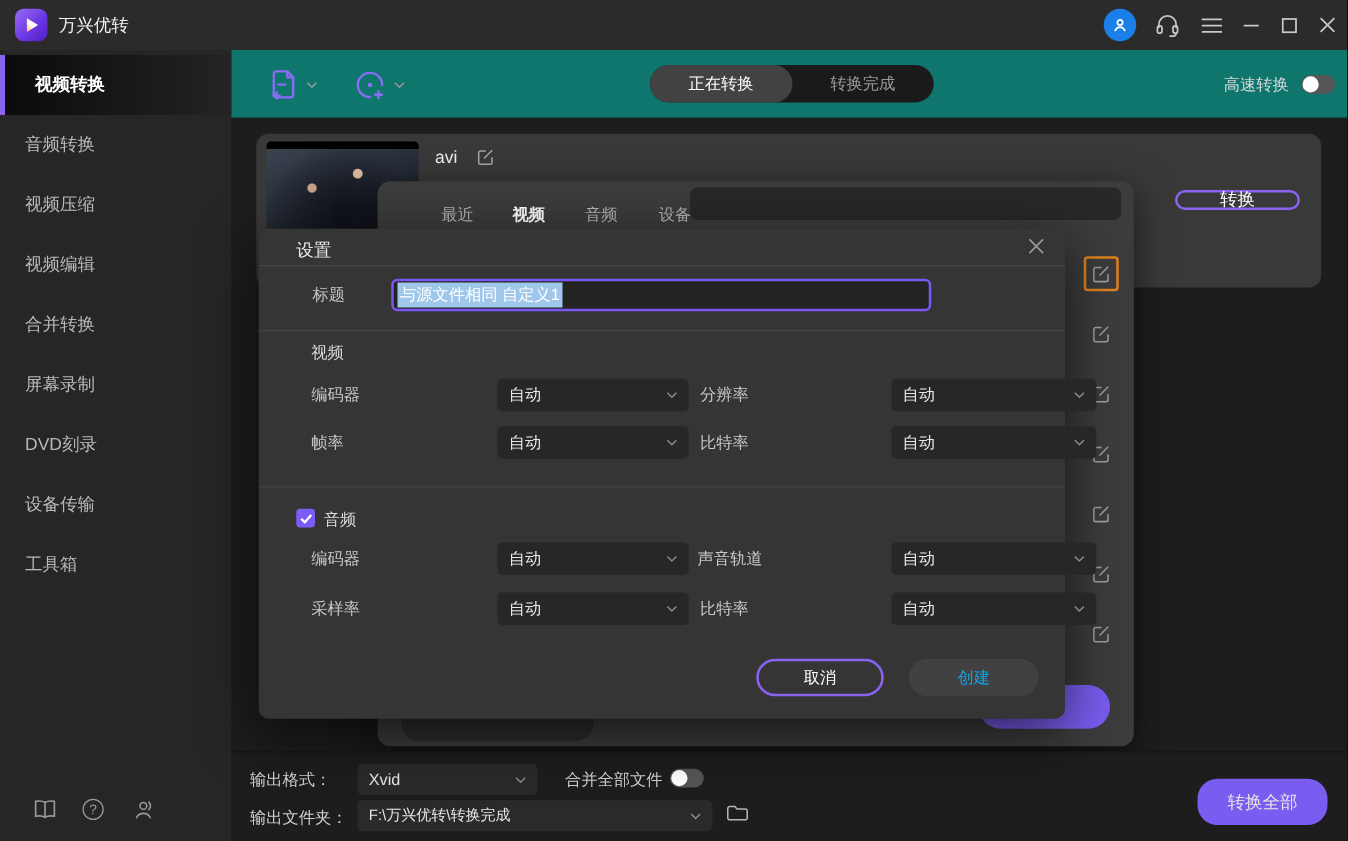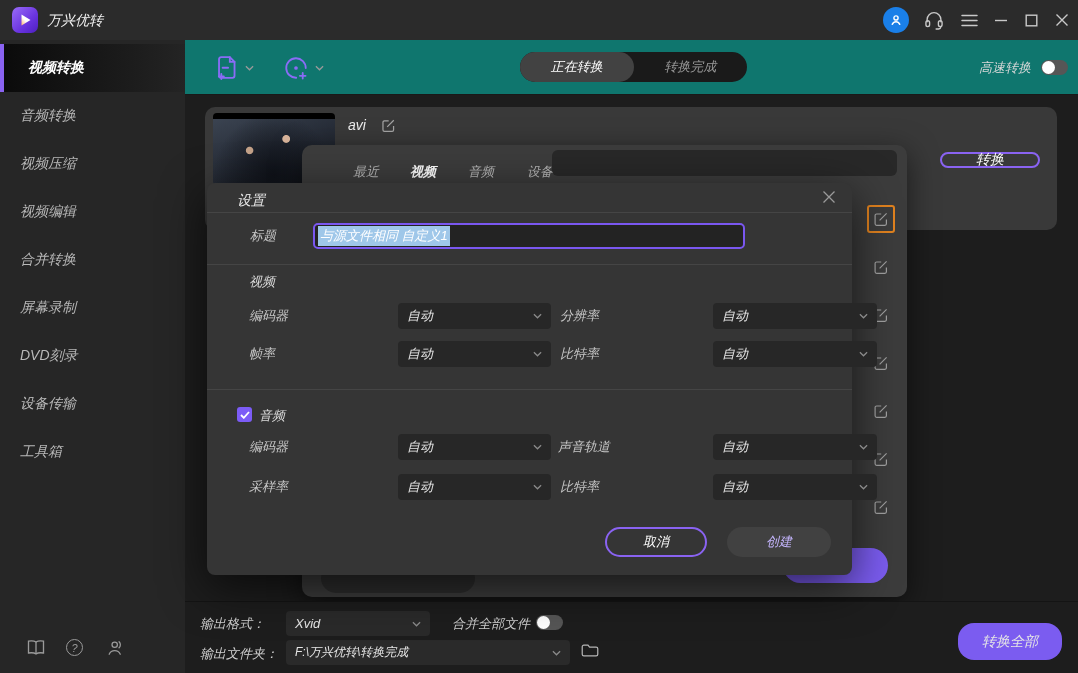--- a/index.html
+++ b/index.html
@@ -1,18 +1,18 @@
 <!DOCTYPE html>
 <html><head>
 <meta charset="utf-8">
 <style>
   * { box-sizing: border-box; margin: 0; padding: 0; }
   html, body { background: #000; }
   body { font-family: "Liberation Sans", sans-serif; }
-  .window { position: relative; width: 1078px; height: 673px; background: #1d1d1d; overflow: hidden; font-style: italic; }
+  .window { position: relative; width: 1078px; height: 673px; background: #1d1d1d; overflow: hidden; }
 
   
   .titlebar { position: absolute; left: 0; top: 0; width: 1078px; height: 40px; background: #2b2b2b; z-index: 50; }
   .logo { position: absolute; left: 12px; top: 7px; width: 26px; height: 26px; border-radius: 7px;
           background: linear-gradient(135deg, #9a6cf8 0%, #6a34e0 60%, #4d1fc0 100%);
           display: flex; align-items: center; justify-content: center; }
   .app-title { position: absolute; left: 47px; top: 0; height: 40px; line-height: 40px; color: #f2f2f2; font-size: 14px; }
   .tb-icon { position: absolute; top: 0; height: 40px; display: flex; align-items: center; justify-content: center; color: #c9c9c9; cursor: pointer; }
   .avatar { position: absolute; left: 883px; top: 7px; width: 26px; height: 26px; border-radius: 50%; background: #1a7fe8; display: flex; align-items: center; justify-content: center; }
 
@@ -70,21 +70,21 @@
   .m-close { position: absolute; right: 16px; top: 7px; color: #9a9a9a; cursor: pointer; }
   .m-hr { position: absolute; left: 0; width: 100%; height: 1px; background: #454545; }
   .m-label { position: absolute; height: 26px; line-height: 26px; color: #c7c7c7; font-size: 13px; }
   .m-head { position: absolute; color: #dadada; font-size: 13px; }
   .m-input { position: absolute; left: 106px; top: 40px; width: 432px; height: 26px; background: #232323; border: 2px solid #7a57f0; border-radius: 5px; display: flex; align-items: center; padding: 0 3px; cursor: text; }
   .sel-text { background: #9fc7e9; color: #ffffff; font-size: 13px; padding: 1px 2px; white-space: pre; }
   .dd { position: absolute; height: 26px; background: #272727; border-radius: 4px; display: flex; align-items: center; justify-content: space-between; padding: 0 9px; color: #e6e6e6; font-size: 13px; cursor: pointer; margin-left: 48px; }
   .dd .chev { color: #8a8a8a; display: flex; }
   .checkbox { position: absolute; left: 30px; top: 224px; width: 15px; height: 15px; background: #7c5cf7; border-radius: 3px; display: flex; align-items: center; justify-content: center; cursor: pointer; }
   .btn-cancel { position: absolute; left: 398px; top: 344px; width: 102px; height: 30px; border: 2px solid #8a63f2; border-radius: 16px; background: rgba(0,0,0,0); color: #fff; font-size: 13px; display: flex; align-items: center; justify-content: center; cursor: pointer; }
-  .btn-create { position: absolute; left: 520px; top: 344px; width: 104px; height: 30px; border-radius: 16px; background: #414141; color: #c4b5fd; font-size: 13px; display: flex; align-items: center; justify-content: center; cursor: default; }
+  .btn-create { position: absolute; left: 520px; top: 344px; width: 104px; height: 30px; border-radius: 16px; background: #414141; color: #0ea5e9; font-size: 13px; display: flex; align-items: center; justify-content: center; cursor: default; }
 
   
   .bottombar { position: absolute; left: 185px; top: 601px; width: 893px; height: 72px; background: #1d1d1d; border-top: 1px solid #141414; z-index: 6; }
   .bb-label { position: absolute; color: #d0d0d0; font-size: 13px; height: 20px; line-height: 20px; }
   .bb-dd { position: absolute; height: 25px; background: #2a2a2a; border-radius: 4px; display: flex; align-items: center; justify-content: space-between; padding: 0 9px; color: #e6e6e6; font-size: 13px; cursor: pointer; }
   .btn-convert-all { position: absolute; left: 773px; top: 21px; width: 104px; height: 37px; border-radius: 16px; background: #7b5cf0; color: #e5e5e5; font-size: 14px; display: flex; align-items: center; justify-content: center; cursor: pointer; }
 </style>
 </head>
 <body>
 

